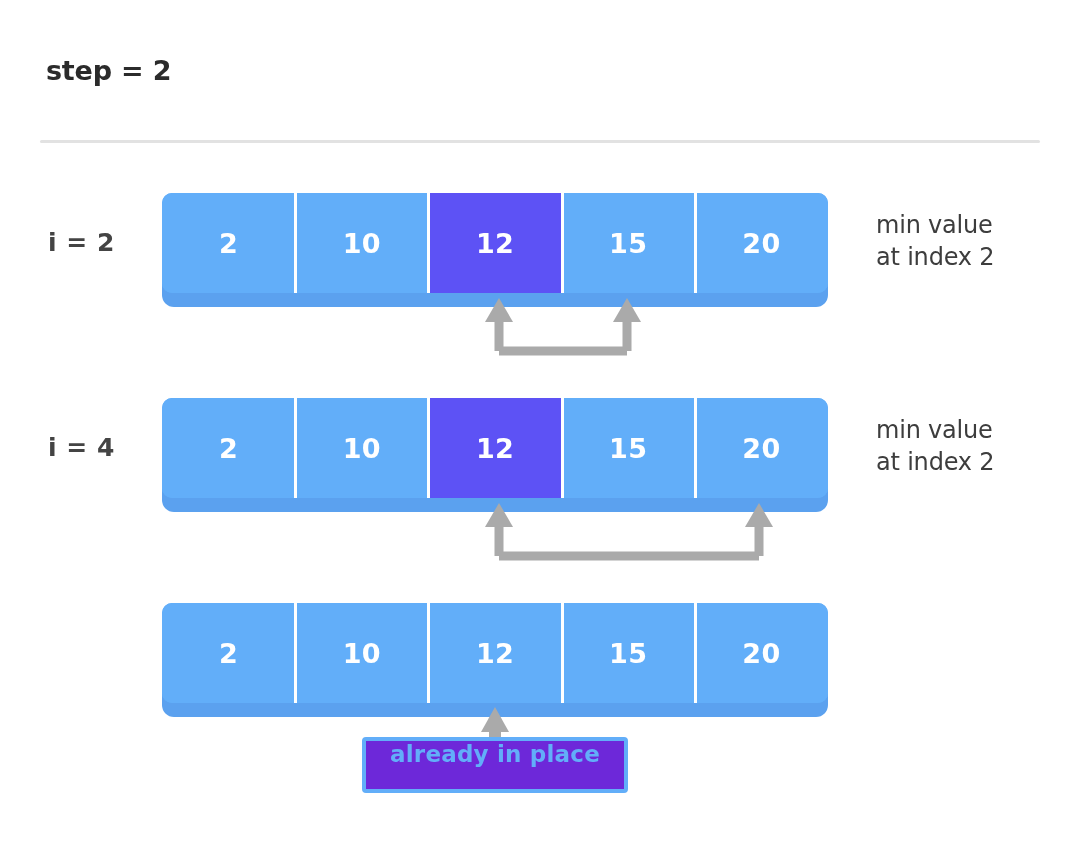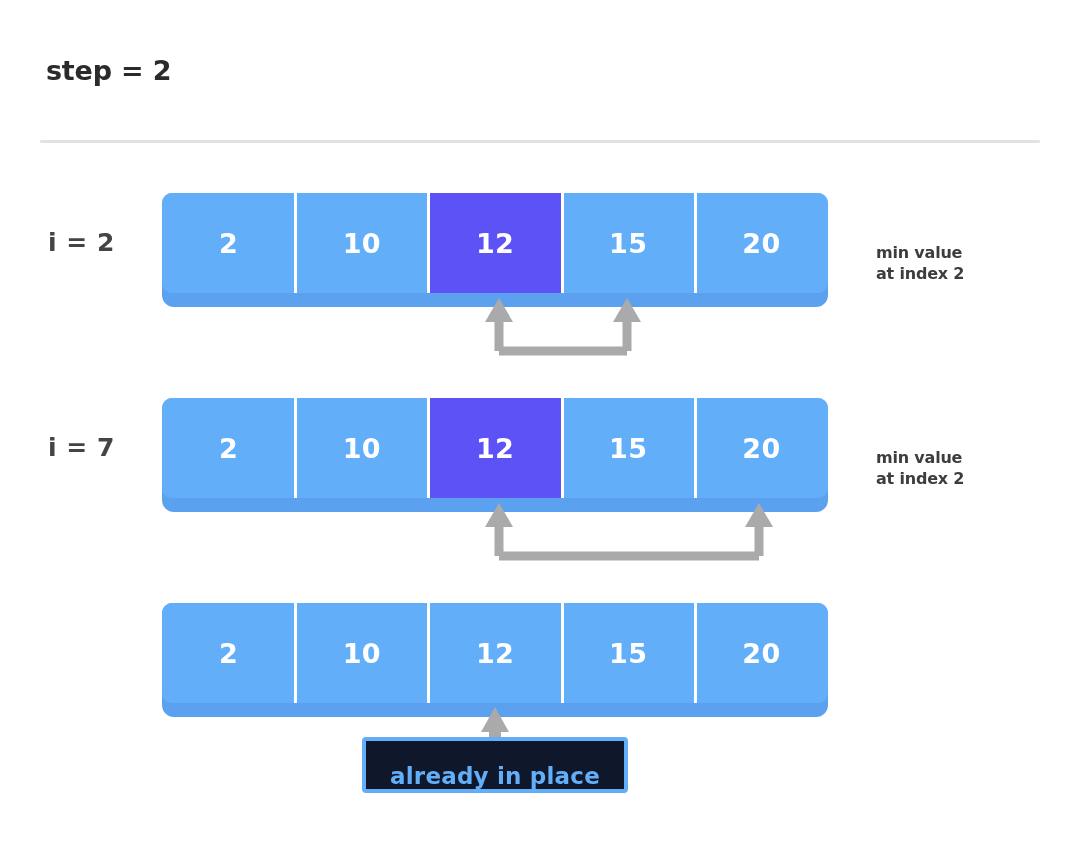--- a/index.html
+++ b/index.html
@@ -112,27 +112,26 @@
     color: #444444;
     white-space: nowrap;
     letter-spacing: 0.5px;
   }
   .i-label-1 { top: 228px; }
   .i-label-2 { top: 433px; }
 
   .note {
     position: absolute;
     left: 876px;
-    font-size: 16px;
-    font-weight: 700;
+    font-size: 24px;
+    font-weight: 400;
     line-height: 1.32;
     color: #3d3d3d;
     white-space: pre-line;
     letter-spacing: -0.2px;
-    margin-top: 32px;
   }
   .note-1 { top: 210px; }
   .note-2 { top: 415px; }
 
   
   .connector {
     position: absolute;
     pointer-events: none;
   }
 
@@ -140,23 +139,23 @@
   .place-box {
     position: absolute;
     left: 362px;
     top: 737px;
     width: 266px;
     height: 56px;
     box-sizing: border-box;
     border: 4px solid #62aef9;
     border-radius: 4px;
     display: flex;
-    align-items: flex-end;
+    align-items: flex-start;
     justify-content: center;
-    background: #0f172a;
+    background: #6d28d9;
   }
   .place-box span {
     font-size: 23px;
     font-weight: 700;
     color: #62aef9;
     letter-spacing: 0.2px;
   }
 </style>
 </head>
 <body>
@@ -179,21 +178,21 @@
   </div>
   <div class="note note-1">min value
 at index 2</div>
 
   <svg class="connector" style="left:478px; top:296px;" width="170" height="62" viewBox="0 0 170 62">
     <path d="M21 55 L21 22 M149 55 L149 22 M21 55 L149 55" stroke="#aaaaaa" stroke-width="9" fill="none" stroke-linecap="butt"></path>
     <polygon points="21,2 35,26 7,26" fill="#aaaaaa"></polygon>
     <polygon points="149,2 163,26 135,26" fill="#aaaaaa"></polygon>
   </svg>
 
-  <div class="i-label i-label-2">i = 7</div>
+  <div class="i-label i-label-2">i = 4</div>
   <div class="row row-2">
     <div class="array-shadow"></div>
     <div class="array array-inner">
       <div class="cell">2</div>
       <div class="cell">10</div>
       <div class="cell highlight">12</div>
       <div class="cell">15</div>
       <div class="cell">20</div>
     </div>
   </div>

